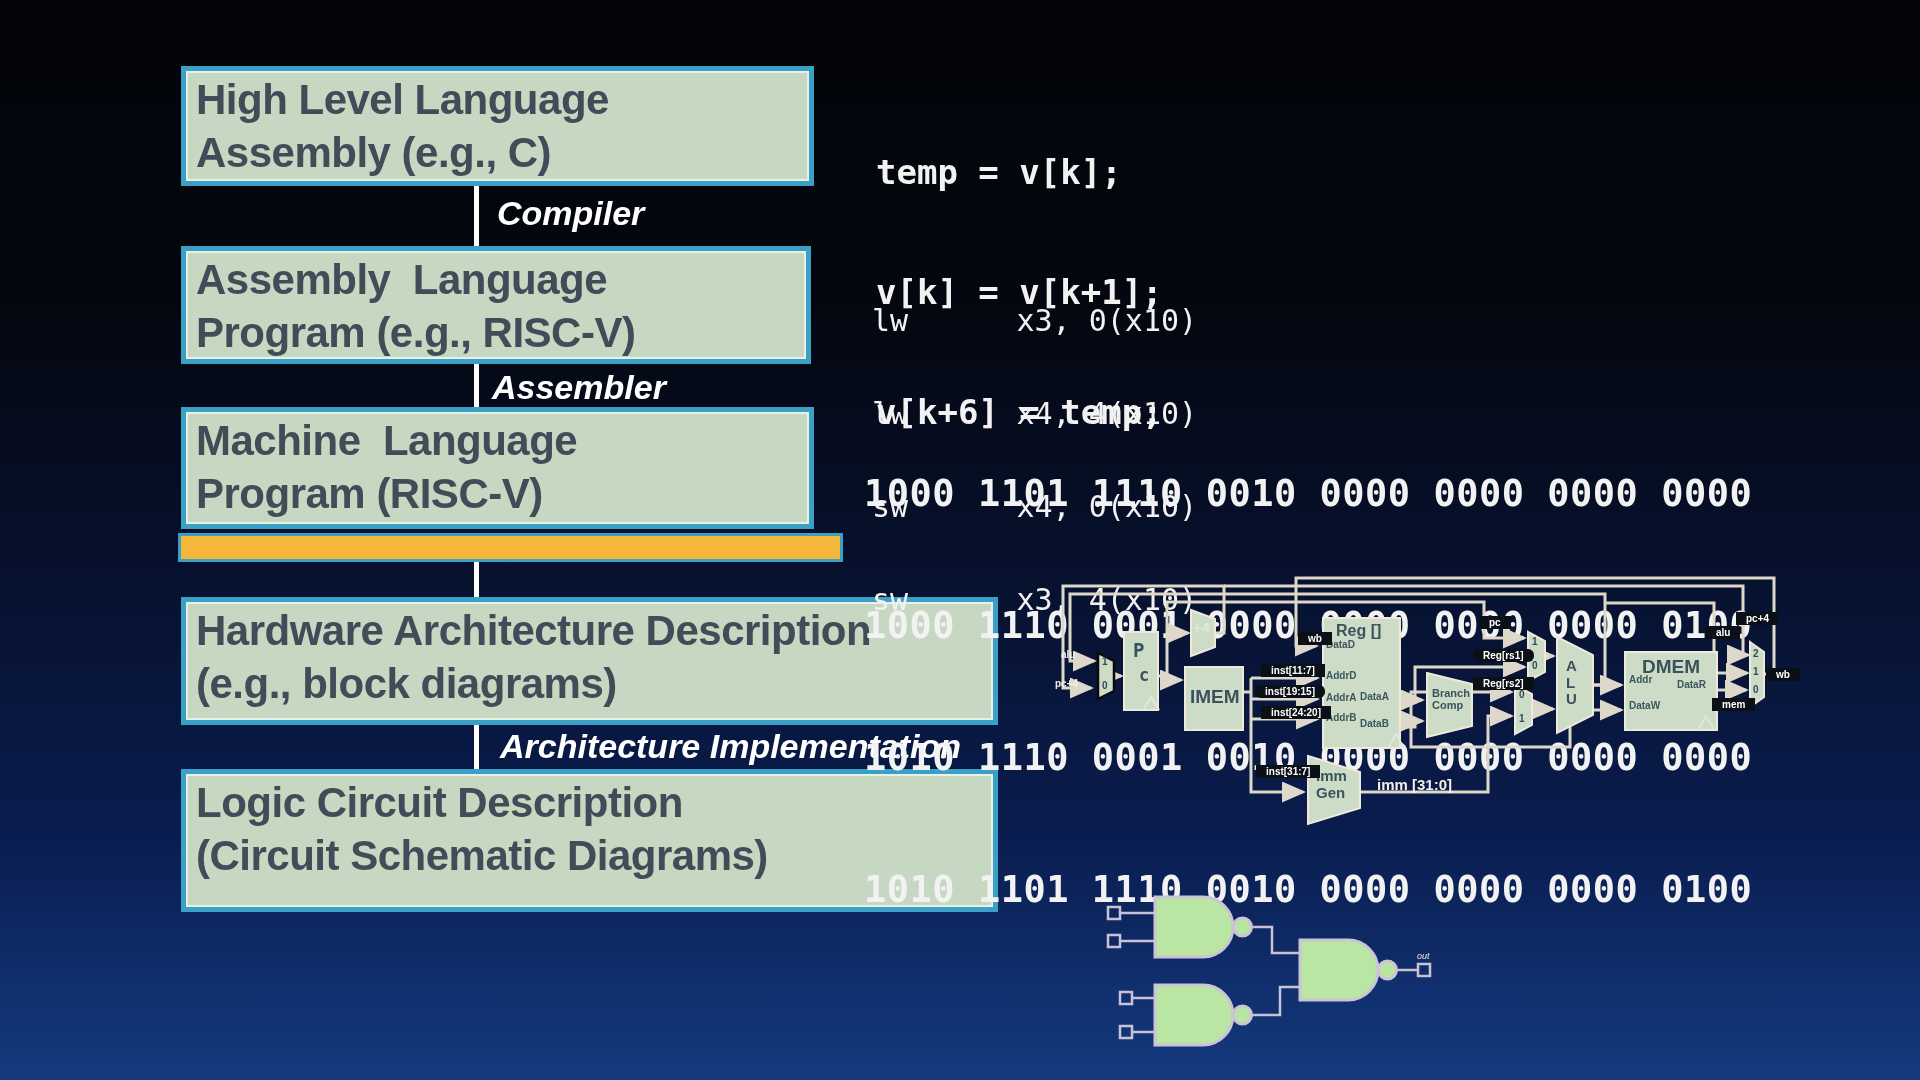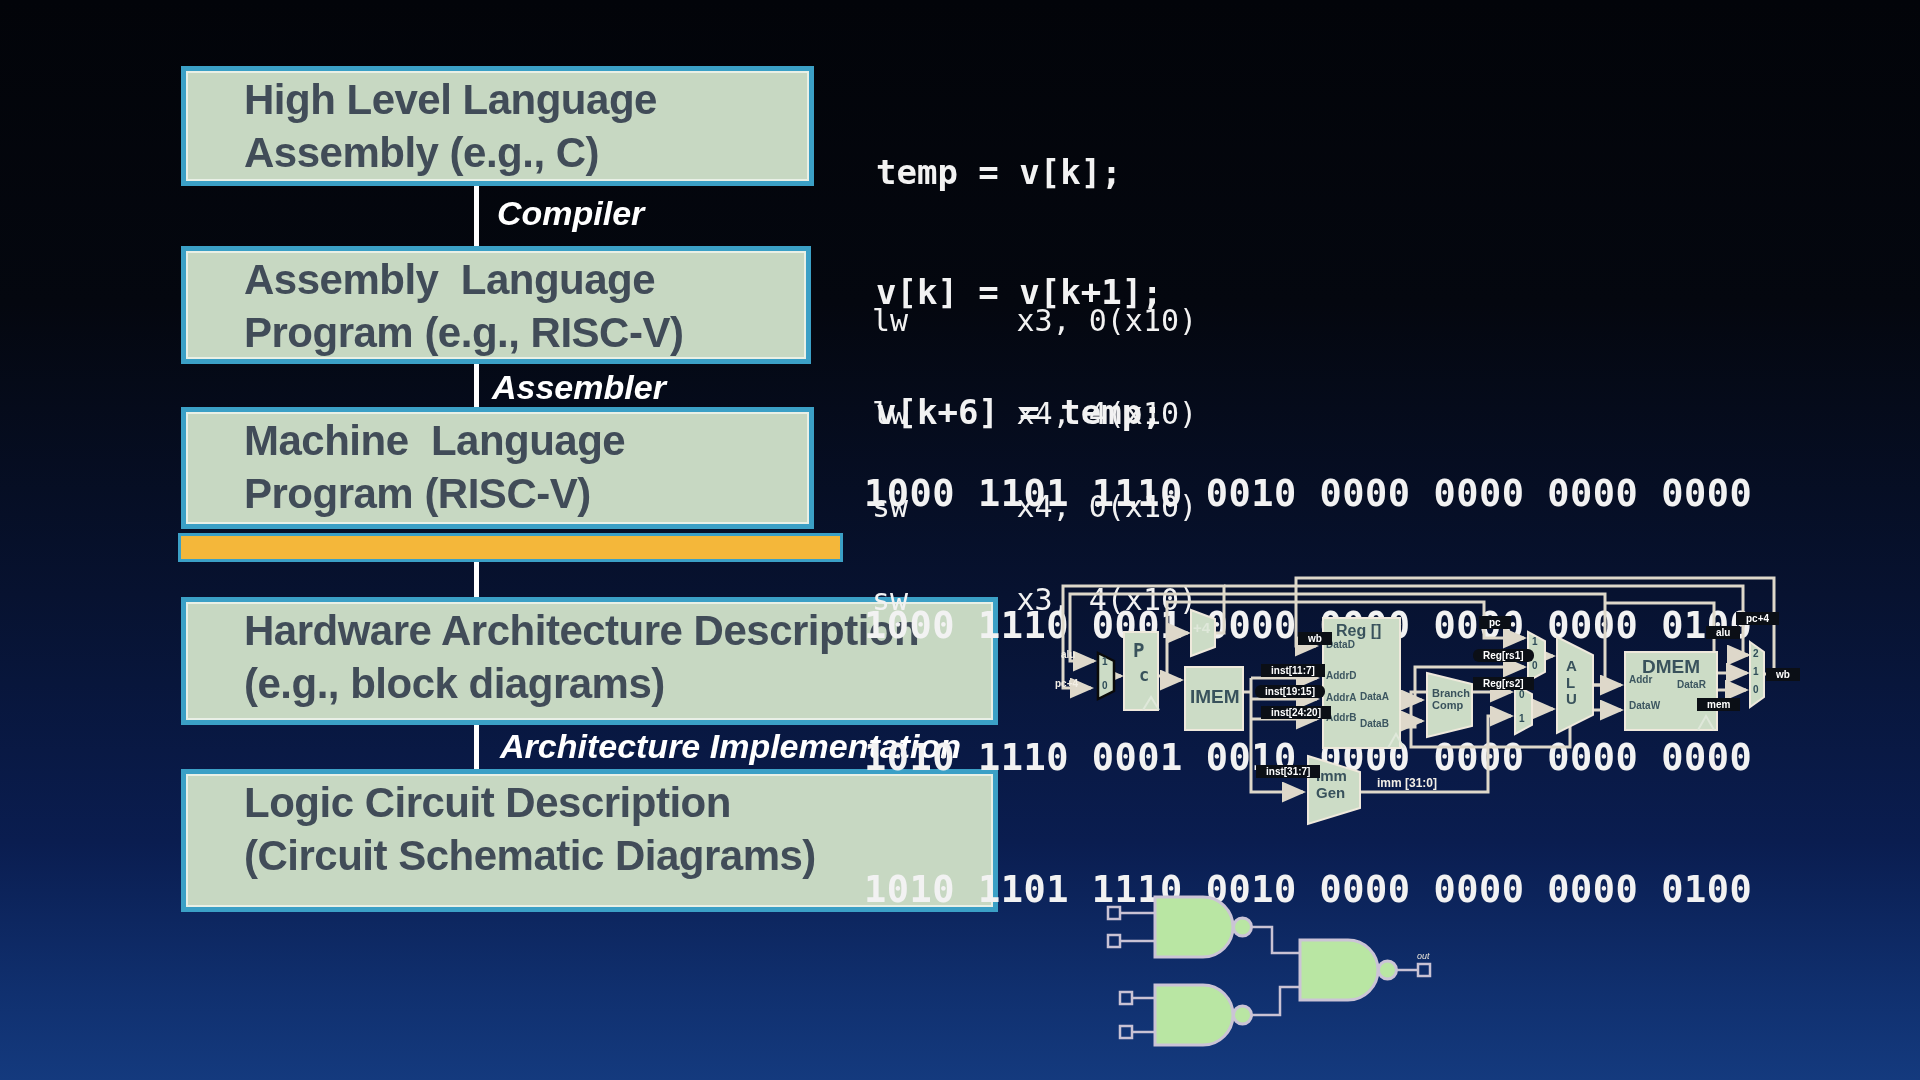--- a/index.html
+++ b/index.html
@@ -8,21 +8,21 @@
     background:linear-gradient(180deg,#020409 0%,#04070f 28%,#071230 55%,#0a1d50 78%,#10306f 92%,#143a7e 100%);
     font-family:"Liberation Sans",sans-serif;
   }
   
   .pbox{
     position:absolute;background:#c7d8c2;border:5px solid #3ba0c6;box-sizing:border-box;
     box-shadow:inset 0 0 0 2px rgba(238,244,236,.85);
     color:#414c58;font-weight:bold;font-size:42px;line-height:1.26;letter-spacing:-.5px;
     padding:3px 10px;
   }
-  .pbox .l{white-space:pre-wrap;margin-left:48px;}
+  .pbox .l{white-space:pre-wrap;}
   .vline{position:absolute;width:5px;background:#ffffff;}
   .stage-label{position:absolute;color:#ffffff;font-weight:bold;font-style:italic;font-size:34px;white-space:nowrap;}
   .accent-bar{position:absolute;background:#f4b73a;border:3px solid #3ba0c6;box-sizing:border-box;}
   
   .codeblock{position:absolute;color:#f2f2f2;font-family:"DejaVu Sans Mono",monospace;white-space:pre;}
   .code-c{font-size:34px;font-weight:bold;line-height:40px;}
   .code-asm{font-size:30px;font-weight:normal;line-height:31px;}
   .code-bin{font-size:37px;font-weight:bold;line-height:44px;letter-spacing:.5px;}
   
   .datapath{position:absolute;left:1055px;top:570px;width:740px;height:270px;}
@@ -175,27 +175,27 @@
   <div class="dp-port" style="left:622px;top:109px;">DataR</div>
 
   
   <div class="wlabel" style="left:6px;top:79px;">alu</div>
   <div class="wlabel" style="left:0px;top:108px;">pc+4</div>
   <div class="chip" style="left:243px;top:62px;">wb</div>
   <div class="chip" style="left:206px;top:94px;">inst[11:7]</div>
   <div class="chip" style="left:200px;top:115px;border-radius:6px;">inst[19:15]</div>
   <div class="chip" style="left:206px;top:136px;">inst[24:20]</div>
   <div class="chip" style="left:201px;top:195px;">inst[31:7]</div>
-  <div class="wlabel" style="left:322px;top:206px;font-size:12px;">imm [31:0]</div>
+  <div class="wlabel" style="left:322px;top:206px;font-size:15px;">imm [31:0]</div>
   <div class="chip" style="left:424px;top:46px;">pc</div>
   <div class="chip" style="left:418px;top:79px;border-radius:6px;">Reg[rs1]</div>
   <div class="chip" style="left:418px;top:107px;">Reg[rs2]</div>
   <div class="chip" style="left:651px;top:56px;">alu</div>
   <div class="chip" style="left:681px;top:42px;">pc+4</div>
-  <div class="chip" style="left:642px;top:128px;">mem</div>
+  <div class="chip" style="left:657px;top:128px;">mem</div>
   <div class="chip" style="left:711px;top:98px;">wb</div>
 
   
   <div class="mux-d" style="left:47px;top:86px;">1</div>
   <div class="mux-d" style="left:47px;top:110px;">0</div>
   <div class="mux-d" style="left:477px;top:66px;">1</div>
   <div class="mux-d" style="left:477px;top:90px;">0</div>
   <div class="mux-d" style="left:464px;top:119px;">0</div>
   <div class="mux-d" style="left:464px;top:143px;">1</div>
   <div class="mux-d" style="left:698px;top:78px;">2</div>

